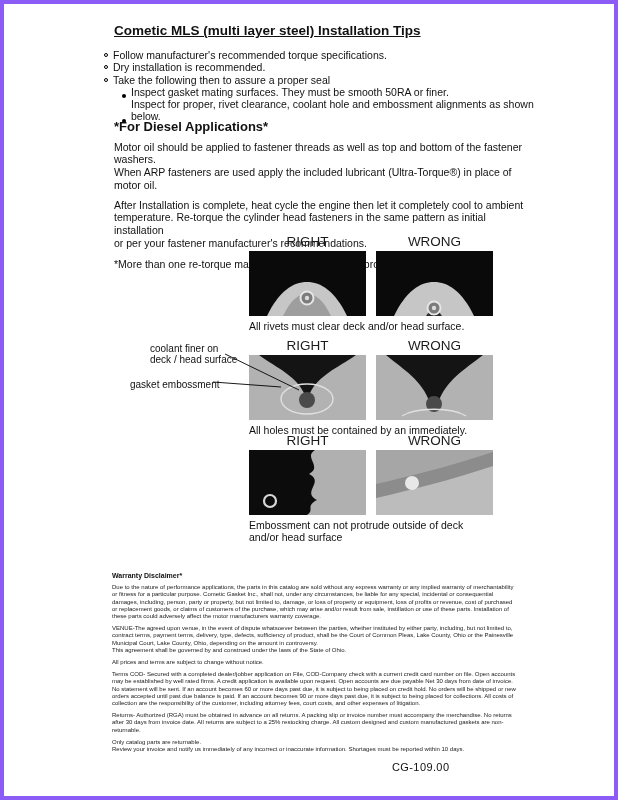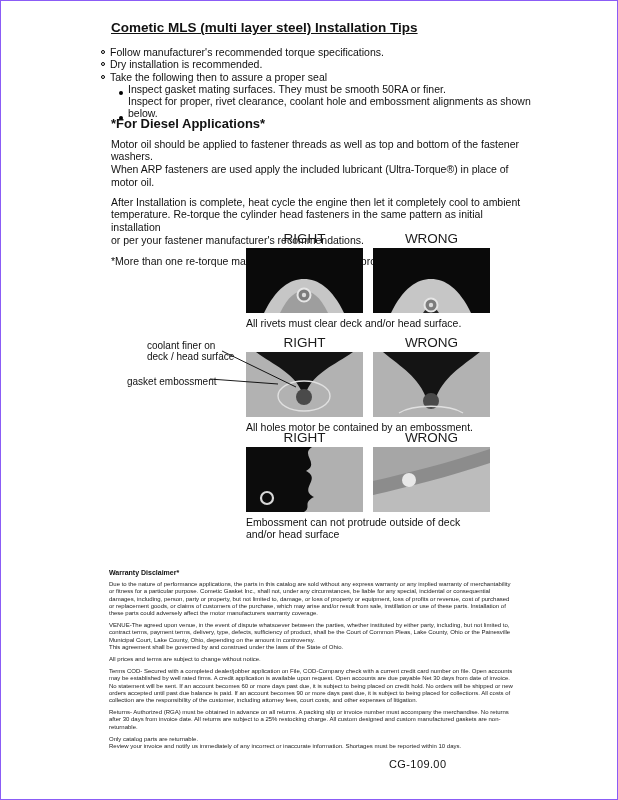--- a/index.html
+++ b/index.html
@@ -1,18 +1,18 @@
 <!DOCTYPE html>
 <html><head>
 <meta charset="utf-8">
 <style>
   html,body{margin:0;padding:0;background:#ffffff;}
   .page{
     position:relative;width:618px;height:800px;box-sizing:border-box;
-    background:#ffffff;border:1px solid #8b5cf6;
+    background:#ffffff;border:4px solid #8b5cf6;
     font-family:"Liberation Sans",sans-serif;color:#111;overflow:hidden;
   }
   .title{
     position:absolute;left:110px;top:19px;
     font-size:13.5px;font-weight:bold;text-decoration:underline;
   }
   .tips{position:absolute;left:100px;top:45px;width:440px;font-size:10.5px;line-height:12.3px;}
   .tip{display:flex;align-items:flex-start;}
   .b-hollow{width:4px;height:4px;border:1px solid #000;border-radius:50%;box-sizing:border-box;margin:4px 5px 0 0;flex:0 0 auto;}
   .b-solid{width:4px;height:4px;background:#000;border-radius:50%;margin:4px 5px 0 0;flex:0 0 auto;}
@@ -121,21 +121,21 @@
         <ellipse cx="58" cy="44" rx="26" ry="15" fill="none" stroke="#e0e0e0" stroke-width="1.4"></ellipse>
         <circle cx="58" cy="45" r="8" fill="#4a4a4a"></circle>
       </svg>
       <svg class="dgimg" viewBox="0 0 117 65">
         <rect width="117" height="65" fill="#b2b2b2"></rect>
         <path d="M10,0 H107 C88,15 70,25 62,48 L54,48 C46,25 28,15 10,0 Z" fill="#141414"></path>
         <circle cx="58" cy="49" r="8" fill="#4a4a4a"></circle>
         <path d="M26,61 C40,52 76,52 90,61" fill="none" stroke="#e0e0e0" stroke-width="1.4"></path>
       </svg>
     </div>
-    <div class="dg-cap">All holes motor be contained by an embossment.</div>
+    <div class="dg-cap">All holes must be contained by an immediately.</div>
   </div>
 
   <div class="dg-row row3">
     <div class="dg-head">
       <span>RIGHT</span>
       <span>WRONG</span>
     </div>
     <div class="dg-imgs">
       <svg class="dgimg" viewBox="0 0 117 65">
         <rect width="117" height="65" fill="#b0b0b0"></rect>

